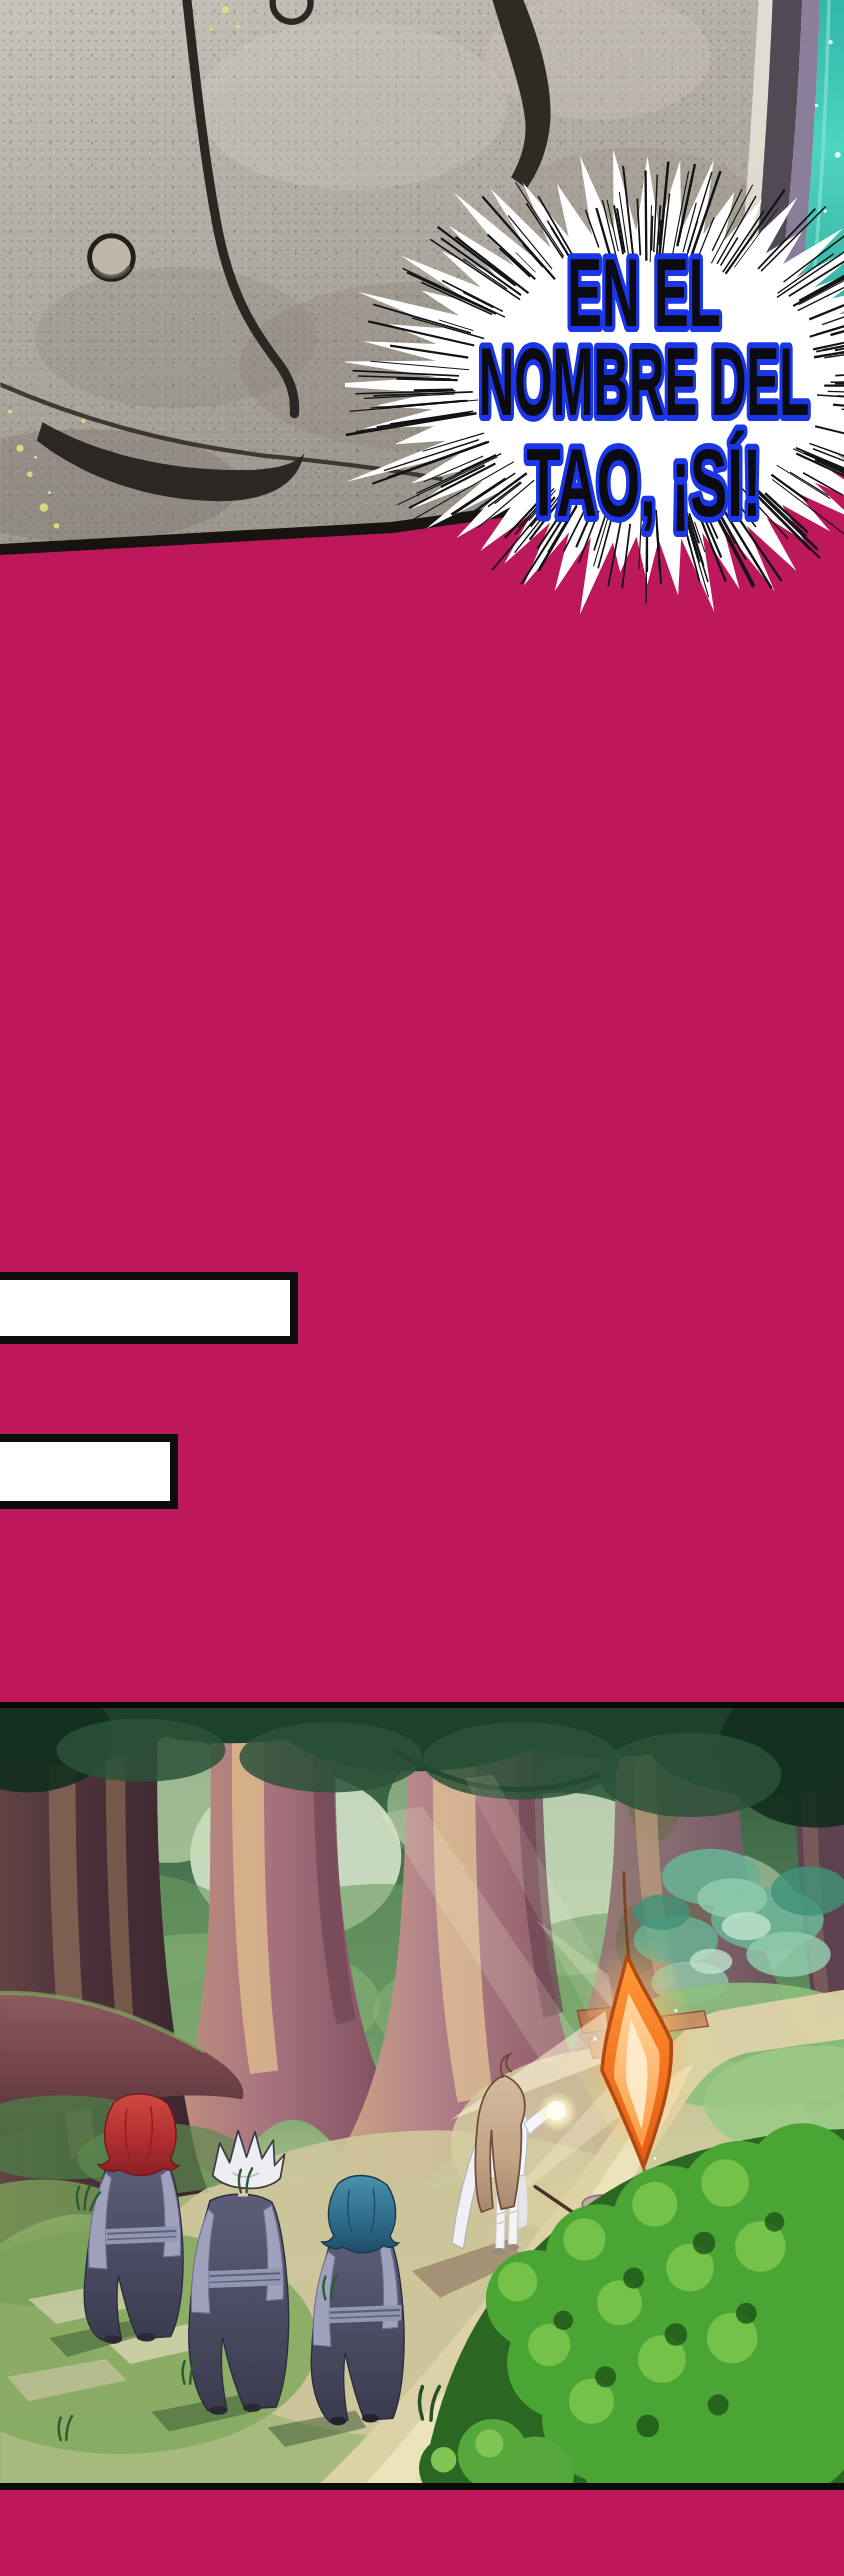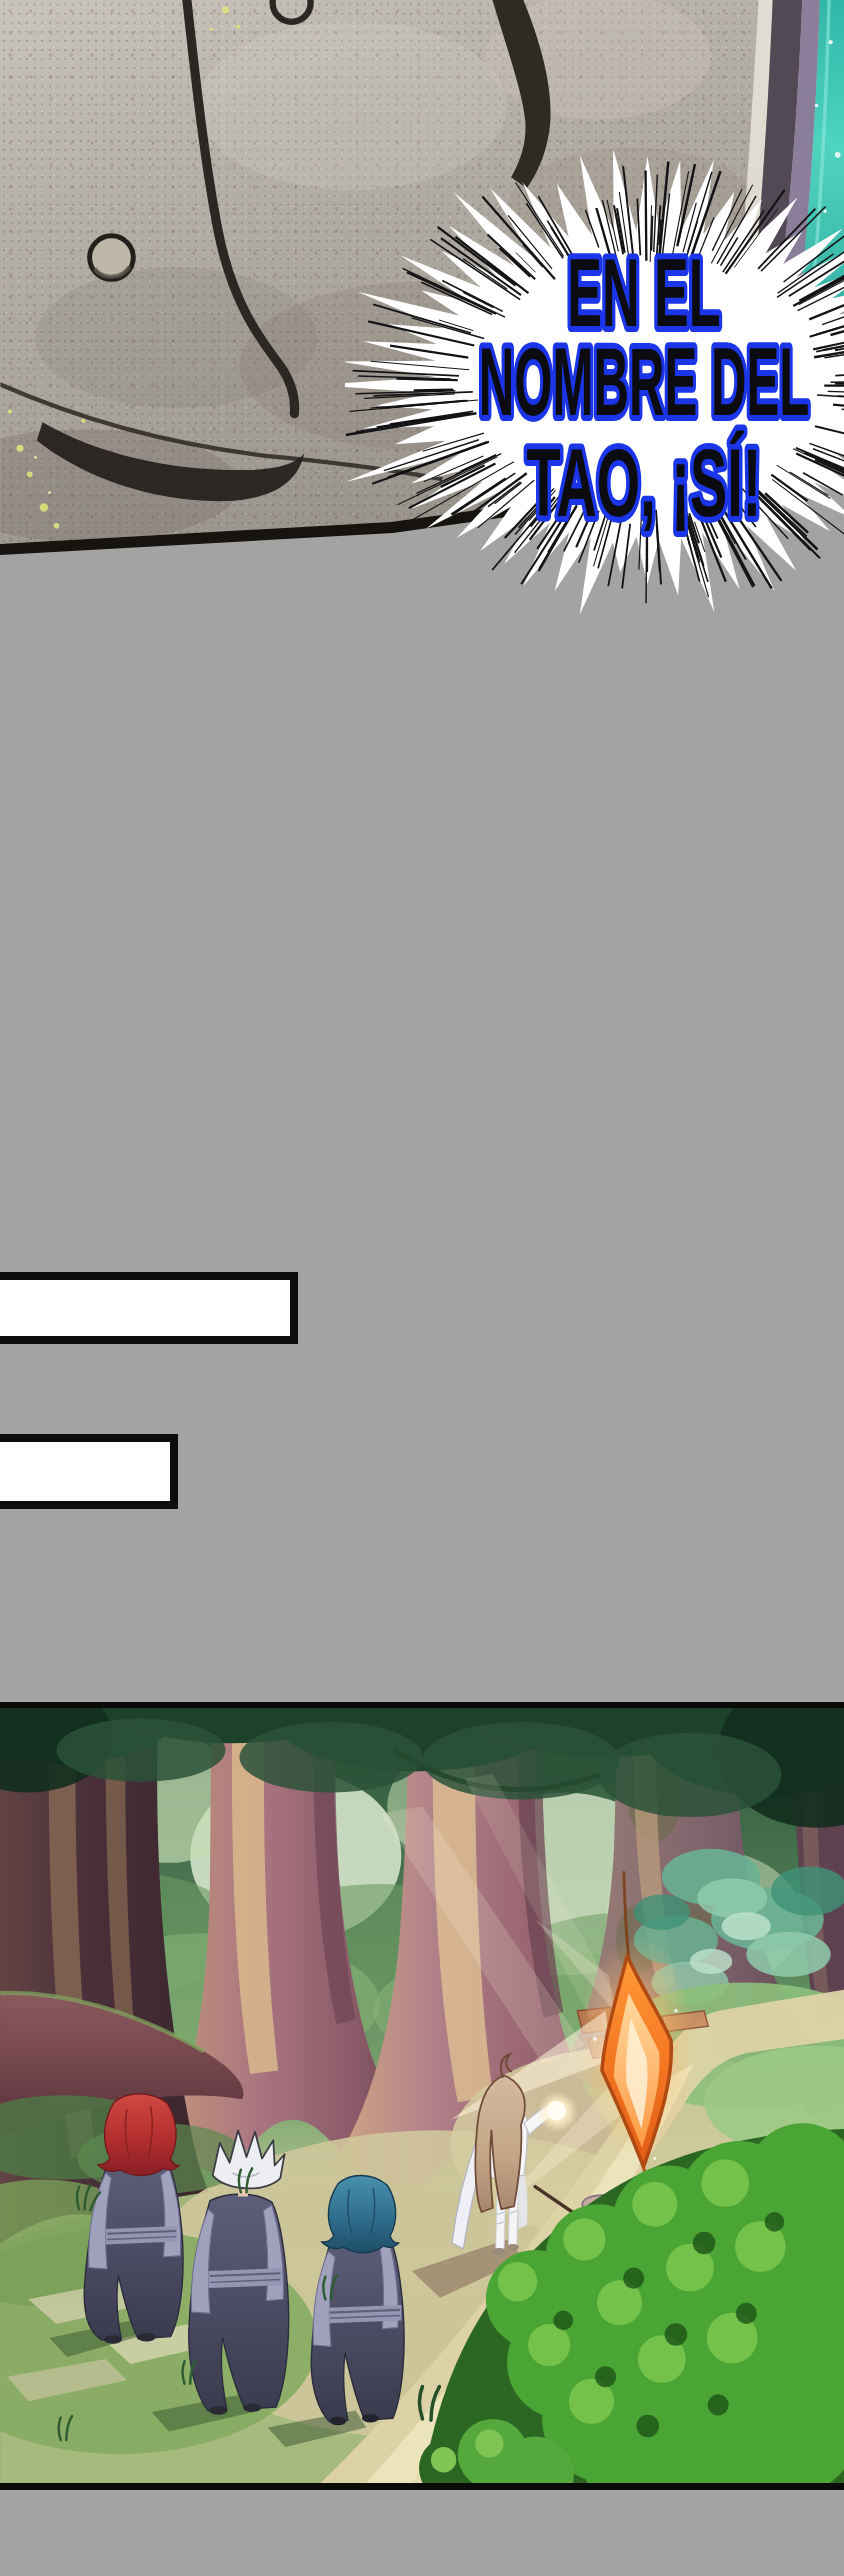--- a/index.html
+++ b/index.html
@@ -1,18 +1,18 @@
 <!DOCTYPE html>
 <html style="font-size:11.3px"><head>
 <meta charset="utf-8">
 <style>
   html,body{margin:0;padding:0;background:#ffffff;}
   #page{
     position:relative;width:845px;height:2576px;margin:0 auto;
-    background:#a3a3a3;overflow:hidden;
+    background:#be185d;overflow:hidden;
     font-family:"Liberation Sans",sans-serif;
   }
   
   #stone-panel{position:absolute;left:0;top:0;width:845px;height:563px;}
   .stone-under{
     position:absolute;left:0;top:0;width:845px;height:563px;background:#17140f;
     clip-path:polygon(0 0,845px 0,845px 469px,393px 533px,0 555px);
   }
   .stone-face{
     position:absolute;left:0;top:0;width:845px;height:563px;

